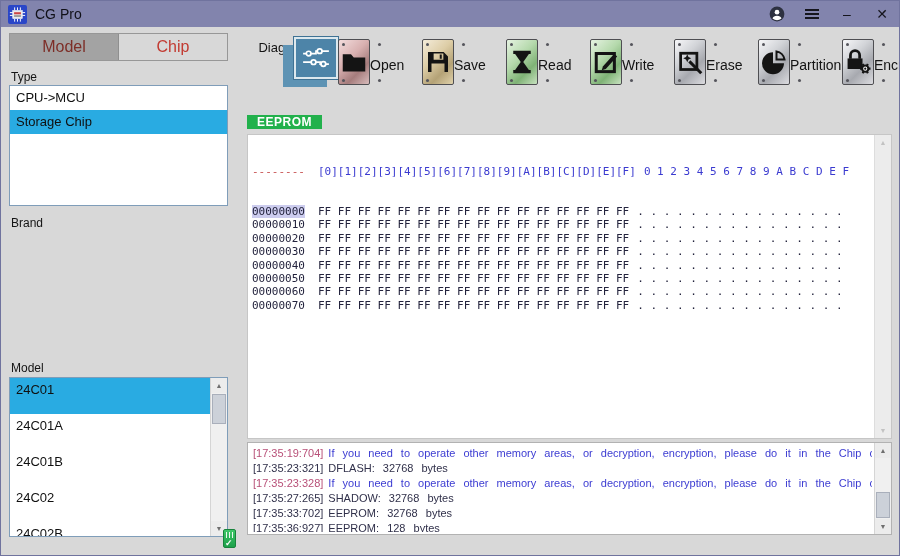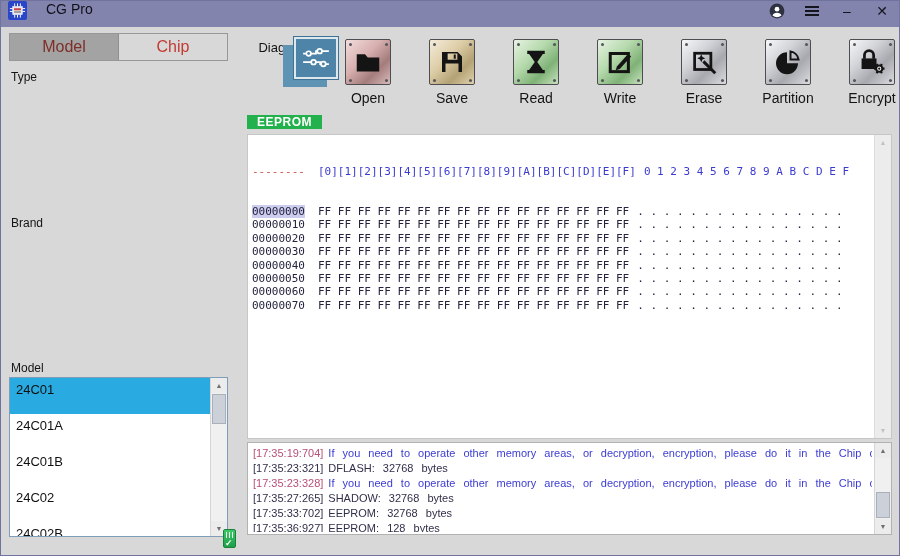--- a/index.html
+++ b/index.html
@@ -1,21 +1,21 @@
 <!DOCTYPE html>
 <html><head>
 <meta charset="utf-8">
 <style>
   html,body{margin:0;padding:0;background:#ffffff;}
   .window{position:relative;width:900px;height:556px;box-sizing:border-box;
     background:#d8d8d8;border:1px solid #70739e;overflow:hidden;
     font-family:"Liberation Sans",sans-serif;}
   
   .titlebar{position:absolute;left:0;top:0;right:0;height:26px;background:#8284ad;
-    display:flex;align-items:flex-start;padding:0 7px;box-sizing:border-box;gap:11px;}
+    display:flex;align-items:center;padding:0 7px;box-sizing:border-box;}
   .app-icon{width:19px;height:19px;margin-right:8px;flex:0 0 auto;}
   .title{font-size:14px;color:#101018;}
   .tb-right{margin-left:auto;display:flex;align-items:center;gap:15px;}
   .tb-btn{display:flex;align-items:center;justify-content:center;width:20px;height:20px;
     cursor:default;color:#15151d;}
   .menu-bars{display:inline-block;width:14px;}
   .menu-bars i{display:block;height:2px;background:#15151d;margin:2px 0;}
   .glyph{font-size:14px;line-height:1;}
   
   .left-panel{position:absolute;left:8px;top:32px;width:219px;height:510px;}
@@ -41,21 +41,21 @@
   .vscroll.faint .sb-arrow{color:#c2c2c2;background:#ececec;}
   
   .diagram-btn{position:absolute;left:244px;top:36px;width:76px;text-align:center;}
   .diagram-art{position:relative;width:60px;height:54px;margin:0 auto;}
   .dq-back{position:absolute;left:0;top:8px;width:44px;height:42px;background:#5e93b4;}
   .dq-front{position:absolute;left:11px;top:0;width:44px;height:42px;background:#4d84a8;
     border:2px solid #dce8ee;box-shadow:0 0 0 1px #3f7294;display:flex;align-items:center;
     justify-content:center;box-sizing:border-box;}
   .diagram-label{display:block;margin-top:3px;font-size:13px;color:#141414;}
   .toolbar-buttons{position:absolute;left:337px;top:38px;display:flex;gap:24px;}
-  .tool-btn{width:60px;display:flex;flex-direction:column;align-items:center;}
+  .tool-btn{width:60px;display:flex;flex-direction:row;align-items:center;}
   .metal{width:46px;height:46px;box-sizing:border-box;border:1px solid #4e4e52;border-radius:2px;
     display:flex;align-items:center;justify-content:center;position:relative;}
   .tint-silver{background:linear-gradient(135deg,#f7f7f9 0%,#d2d4d8 35%,#a7a9af 65%,#dcdce0 100%);}
   .tint-pink{background:linear-gradient(135deg,#f3dcdc 0%,#d8b0b0 40%,#a57c7c 70%,#d8bcbc 100%);}
   .tint-beige{background:linear-gradient(135deg,#f4ecda 0%,#ddcda6 40%,#b4a276 70%,#e0d2ac 100%);}
   .tint-green{background:linear-gradient(135deg,#e6f3e2 0%,#b5d9ac 40%,#7fb276 70%,#c8e2c0 100%);}
   .screws{position:absolute;left:0;top:0;right:0;bottom:0;pointer-events:none;}
   .screws:before{content:"";position:absolute;left:3px;top:3px;width:3px;height:3px;border-radius:50%;
     background:#55555c;box-shadow:36px 0 0 #55555c,0 36px 0 #55555c,36px 36px 0 #55555c;}
   .tool-label{margin-top:5px;font-size:14px;color:#141414;white-space:nowrap;}
@@ -132,20 +132,24 @@
     </span>
   </div>
 
   <div class="left-panel">
     <div class="tabs">
       <div class="tab inactive">Model</div>
       <div class="tab active">Chip</div>
     </div>
 
     <div class="field-label" style="top:37px;text-align:center;">Type</div>
+    <div class="listbox" style="top:52px;height:121px;">
+        <div class="list-item">CPU-&gt;MCU</div>
+        <div class="list-item selected">Storage Chip</div>
+      </div>
 
     <div class="field-label" style="top:183px;">Brand</div>
 
     <div class="field-label" style="top:328px;">Model</div>
     <div class="listbox compact" style="top:344px;height:160px;">
       <div style="margin-right:16px;">
           <div class="list-item selected">24C01</div>
           <div class="list-item">24C01A</div>
           <div class="list-item">24C01B</div>
           <div class="list-item">24C02</div>

